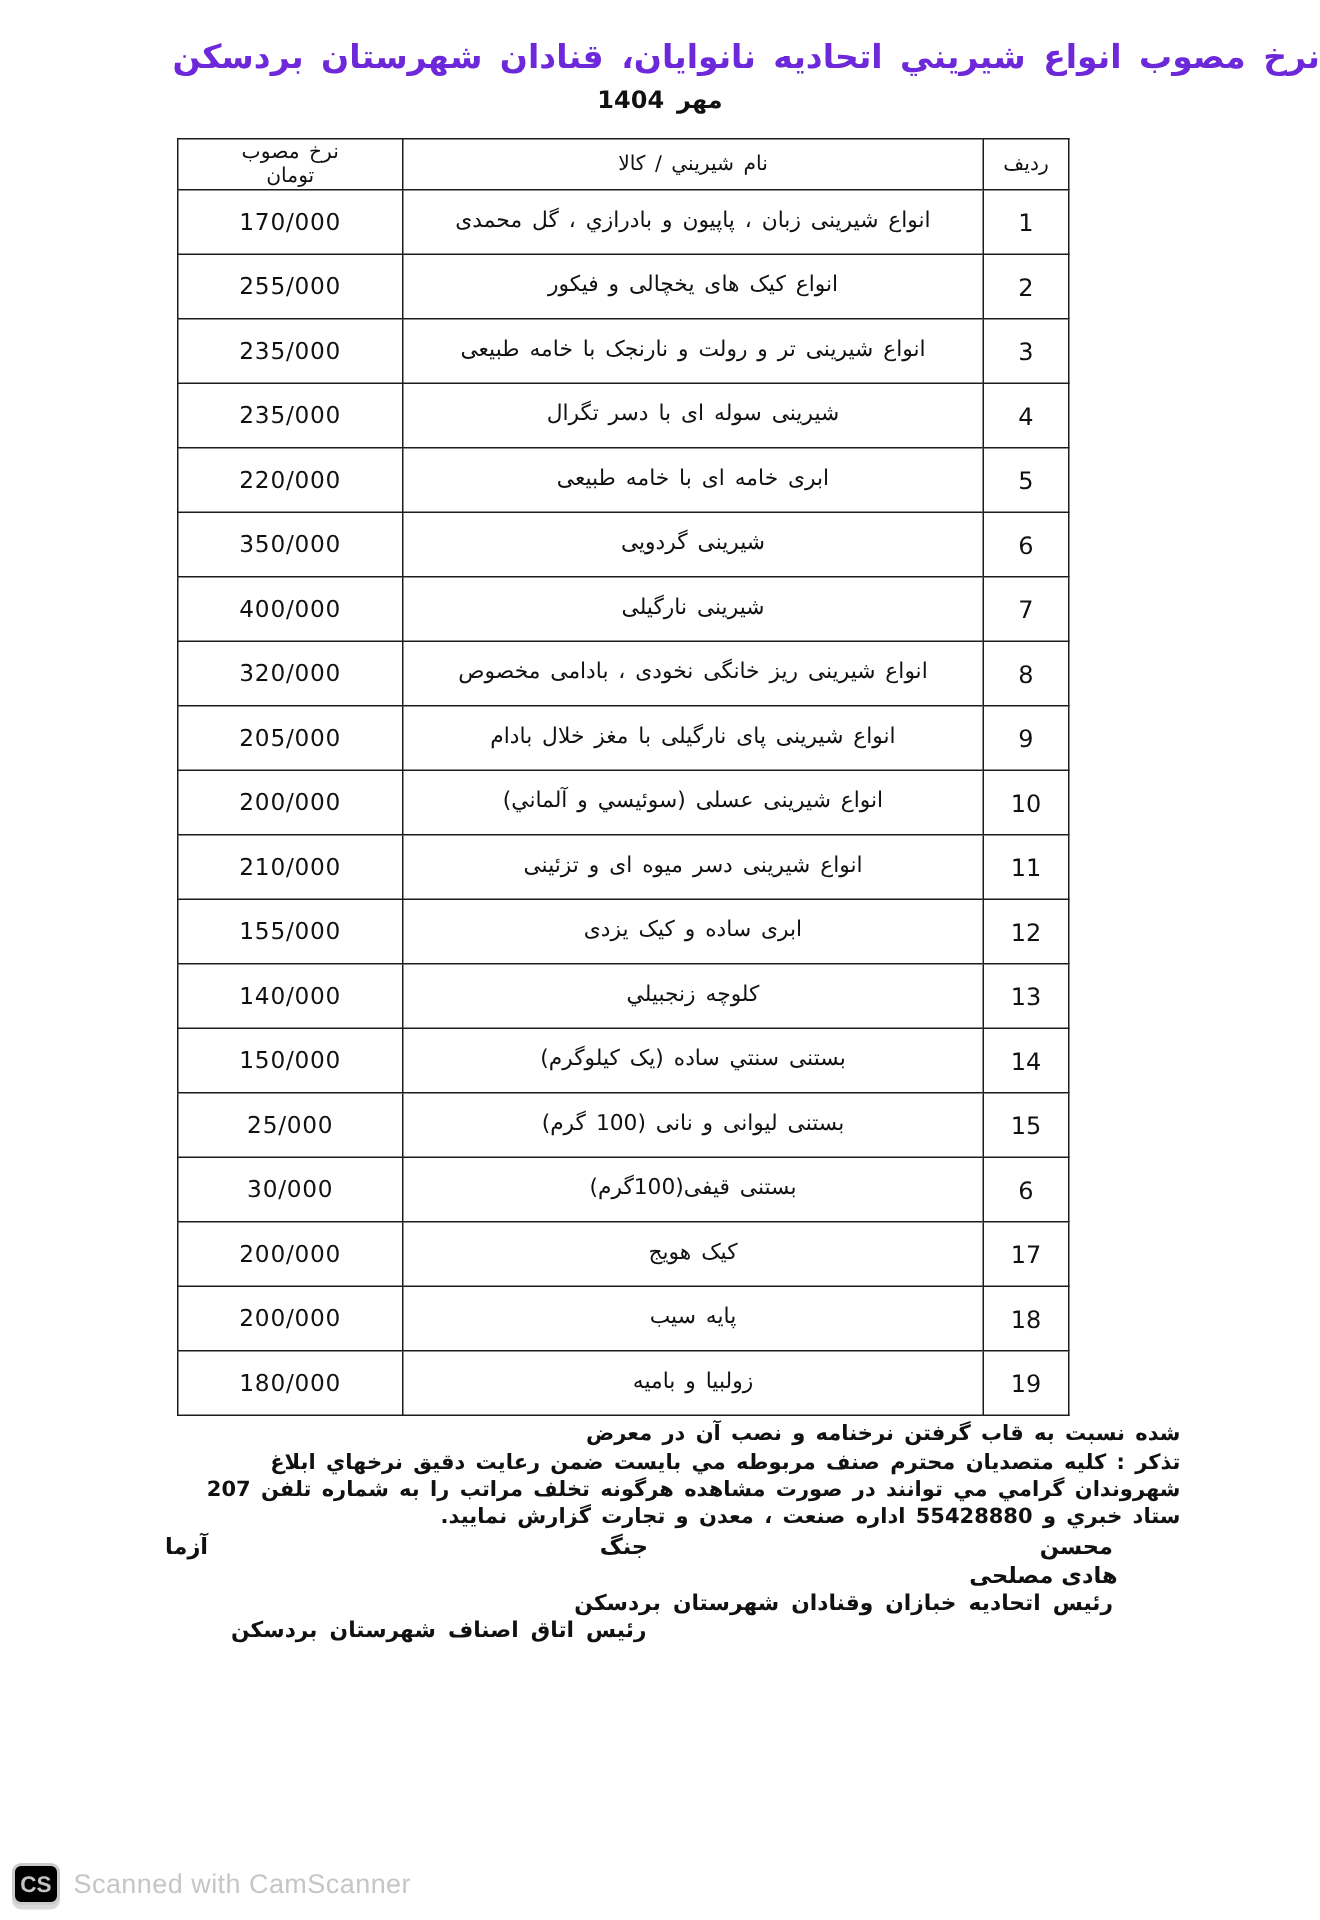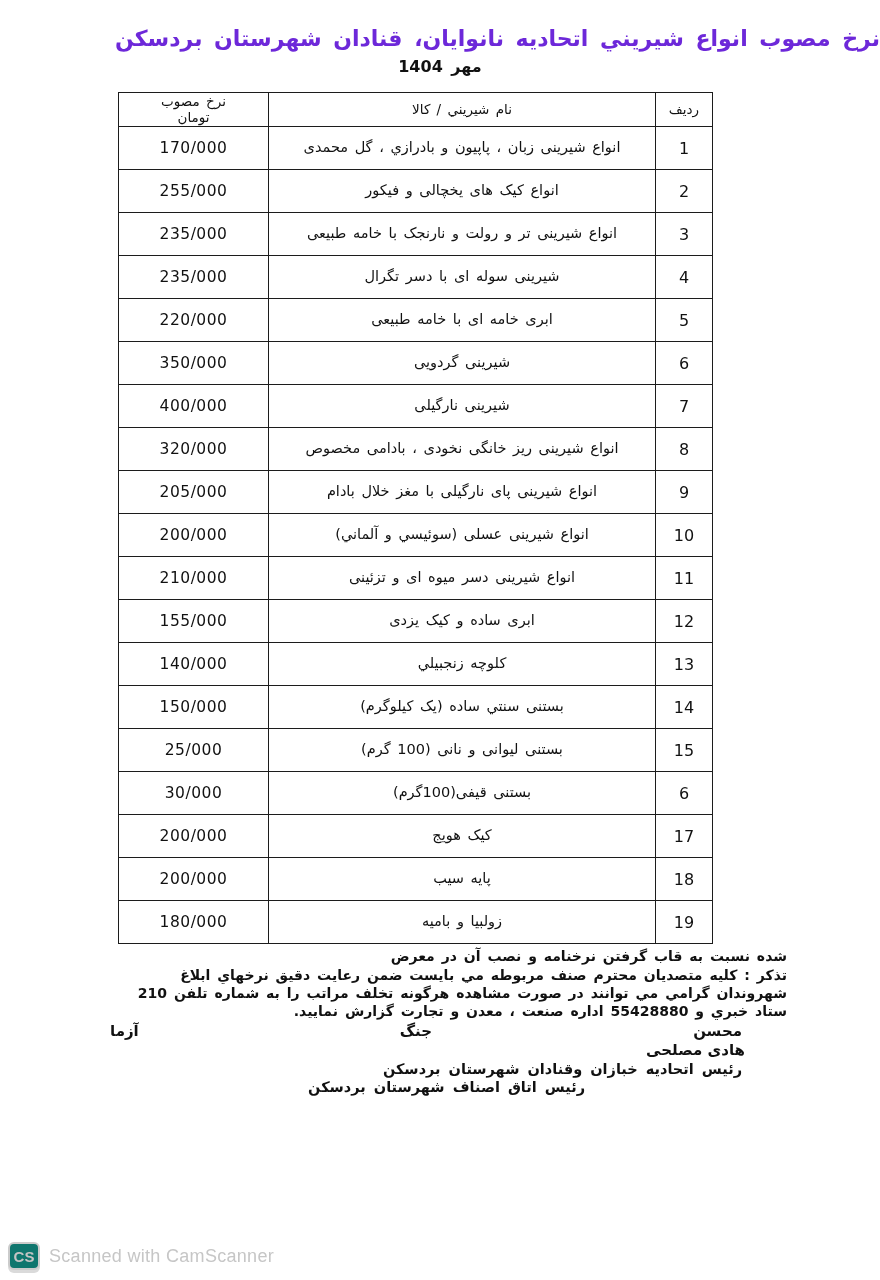--- a/index.html
+++ b/index.html
@@ -58,32 +58,32 @@
   
   .sig-names{
     direction:rtl;display:flex;justify-content:space-between;
     margin:1px 138px 0 110px;
     font-size:15px;font-weight:bold;
   }
   .sig-name2{direction:rtl;text-align:right;margin:1px 135px 0 0;
     font-size:15px;font-weight:bold;}
   .sig-role1{direction:rtl;text-align:right;margin:2px 138px 0 0;
     font-size:14.5px;font-weight:bold;word-spacing:3px;}
-  .sig-role2{direction:rtl;text-align:right;margin:2px 295px 0 0;
+  .sig-role2{direction:rtl;text-align:center;margin:2px 295px 0 0;
     font-size:14.5px;font-weight:bold;word-spacing:3px;}
   
   .watermark{
     position:absolute;left:8px;bottom:10px;
     display:flex;align-items:center;gap:9px;
     font-family:"Liberation Sans",sans-serif;
   }
   .cs-badge{
     width:28px;height:24px;
     border:2.5px solid #cbcbcb;border-radius:6px;
-    background:#0f766e;
+    background:#000000;
     box-shadow:0 3px 0 #dadada;
     color:#c4c4c4;font-weight:bold;font-size:15px;
     display:flex;align-items:center;justify-content:center;
   }
   .cs-text{color:#c6c6c6;font-size:18px;letter-spacing:.3px;}
 </style>
 </head>
 <body>
 
 <div class="page">
@@ -207,21 +207,21 @@
         </tr>
       </tbody>
   </table>
 
   <div class="notes">
     <span class="n-line n-split">
       <span>شده نسبت به قاب گرفتن نرخنامه و نصب  آن</span>
       <span>در  معرض</span>
     </span>
     <span class="n-line">تذكر : كليه متصديان محترم صنف مربوطه مي بايست ضمن رعايت دقيق نرخهاي ابلاغ</span>
-    <span class="n-line">شهروندان گرامي مي توانند در صورت مشاهده هرگونه تخلف مراتب را به شماره تلفن 210</span>
+    <span class="n-line">شهروندان گرامي مي توانند در صورت مشاهده هرگونه تخلف مراتب را به شماره تلفن 207</span>
     <span class="n-line">ستاد خبري و 55428880 اداره صنعت ،  معدن و  تجارت گزارش نماييد.</span>
   </div>
 
   <div class="sig-names">
     <span>محسن</span>
     <span>جنگ</span>
     <span>آزما</span>
   </div>
   <div class="sig-name2">هادى مصلحى</div>
   <div class="sig-role1">رئيس اتحاديه خبازان وقنادان  شهرستان بردسكن</div>

